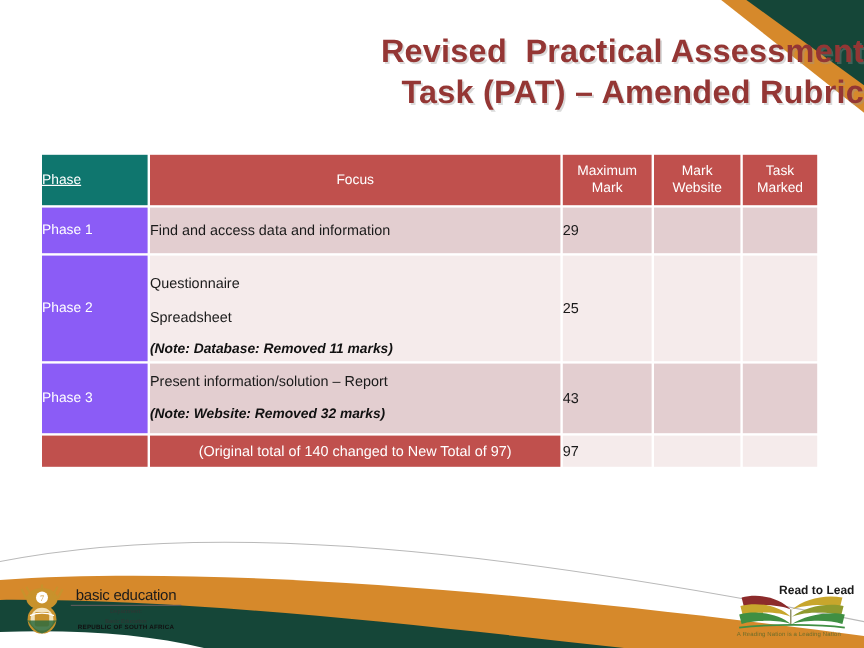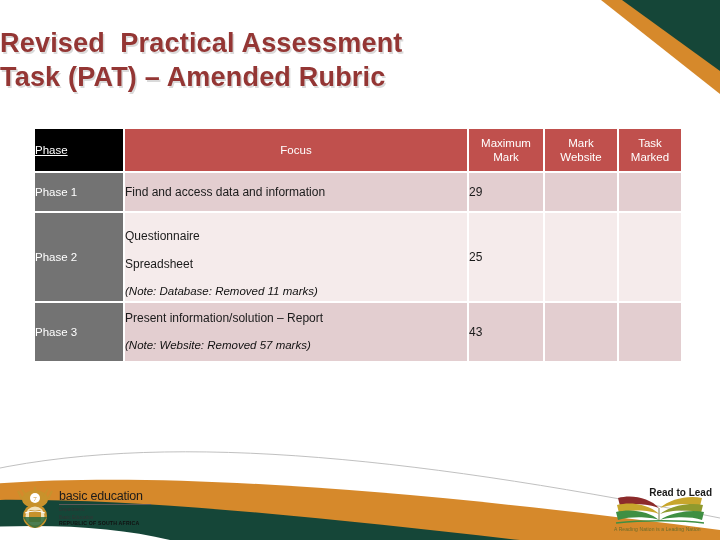--- a/index.html
+++ b/index.html
@@ -22,21 +22,21 @@
     width: 720px; height: 540px;
     pointer-events: none;
   }
 
   
   .title-block {
     position: absolute;
     left: 0;
     top: 26px;
     width: 720px;
-    text-align: left;
+    text-align: right;
     z-index: 3;
   }
   .title-line {
     font-family: "Liberation Sans", sans-serif;
     font-size: 27px;
     font-weight: bold;
     color: #943634;
     line-height: 34px;
     letter-spacing: 0.2px;
     text-shadow: 1.5px 1.5px 0 rgba(150,150,150,0.35);
@@ -63,53 +63,53 @@
     background: #c0504d;
     color: #ffffff;
     font-size: 11.5px;
     font-weight: bold;
     text-align: center;
     height: 42px;
     line-height: 14px;
     padding: 0 2px;
   }
   .hdr-phase {
-    background: #000000;
+    background: #0f766e;
     color: #ffffff;
     font-size: 11.5px;
     font-weight: bold;
     text-align: left;
     padding-left: 8px;
     height: 42px;
     text-decoration: underline;
   }
 
   .phase-cell {
-    background: #737373;
+    background: #8b5cf6;
     color: #ffffff;
     font-size: 11.5px;
     font-weight: bold;
     text-align: left;
     padding-left: 8px;
   }
 
   .band-dark { background: #e3ced0; }
   .band-light { background: #f5ebeb; }
 
   .focus-cell {
     font-size: 12px;
     color: #1a1a1a;
     text-align: left;
     padding: 6px 0 6px 10px;
     line-height: 15px;
     margin-left: 16px;
   }
   .focus-cell .note {
     font-style: italic;
-    font-weight: normal;
+    font-weight: bold;
     font-size: 11.5px;
     color: #111111;
   }
   .focus-cell .lineitem { display: block; }
   .focus-cell .sp-top { margin-top: 13px; }
   .focus-cell .sp-mid { margin-top: 13px; }
   .focus-cell .sp-note { margin-top: 12px; }
 
   .mark-cell {
     font-size: 12px;
@@ -138,20 +138,21 @@
     align-items: center;
   }
   .coat {
     width: 36px;
     height: 42px;
     position: relative;
   }
   .be-text {
     margin-left: 6px;
     line-height: 1;
+    text-align: center;
   }
   .be-title {
     font-size: 12.5px;
     color: #1b1b1b;
     letter-spacing: -0.2px;
     padding-bottom: 2px;
     border-bottom: 1px solid #5a5a5a;
     display: block;
     width: 92px;
   }
@@ -268,27 +269,34 @@
       </td>
       <td class="mark-cell band-light">25</td>
       <td class="mark-cell band-light blank-cell"></td>
       <td class="mark-cell band-light blank-cell"></td>
     </tr>
 
     <tr style="height:58px">
       <td class="phase-cell">Phase 3</td>
       <td class="focus-cell band-dark">
         <span class="lineitem">Present information/solution – Report</span>
-        <span class="lineitem note sp-note">(Note: Website: Removed 57 marks)</span>
+        <span class="lineitem note sp-note">(Note: Website: Removed 32 marks)</span>
       </td>
       <td class="mark-cell band-dark">43</td>
       <td class="mark-cell band-dark blank-cell"></td>
       <td class="mark-cell band-dark blank-cell"></td>
     </tr>
 
+    <tr style="height:26px">
+      <td class="total-cell"></td>
+      <td class="total-cell">(Original total of 140 changed to New Total of 97)</td>
+      <td class="mark-cell band-light">97</td>
+      <td class="mark-cell band-light blank-cell"></td>
+      <td class="mark-cell band-light blank-cell"></td>
+    </tr>
   </tbody>
 </table>
 
 <div class="logo-be">
   <div class="coat">
     <svg width="36" height="42" viewBox="0 0 36 42">
       <ellipse cx="18" cy="12" rx="13" ry="9" fill="#c8922c"></ellipse>
       <path d="M5 12 L1 4 M31 12 L35 4 M18 3 L18 -1" stroke="#c8922c" stroke-width="2" fill="none"></path>
       <path d="M9 9 L5 2 M27 9 L31 2" stroke="#c8922c" stroke-width="1.6" fill="none"></path>
       <ellipse cx="18" cy="11" rx="5" ry="5" fill="#ffffff"></ellipse>

